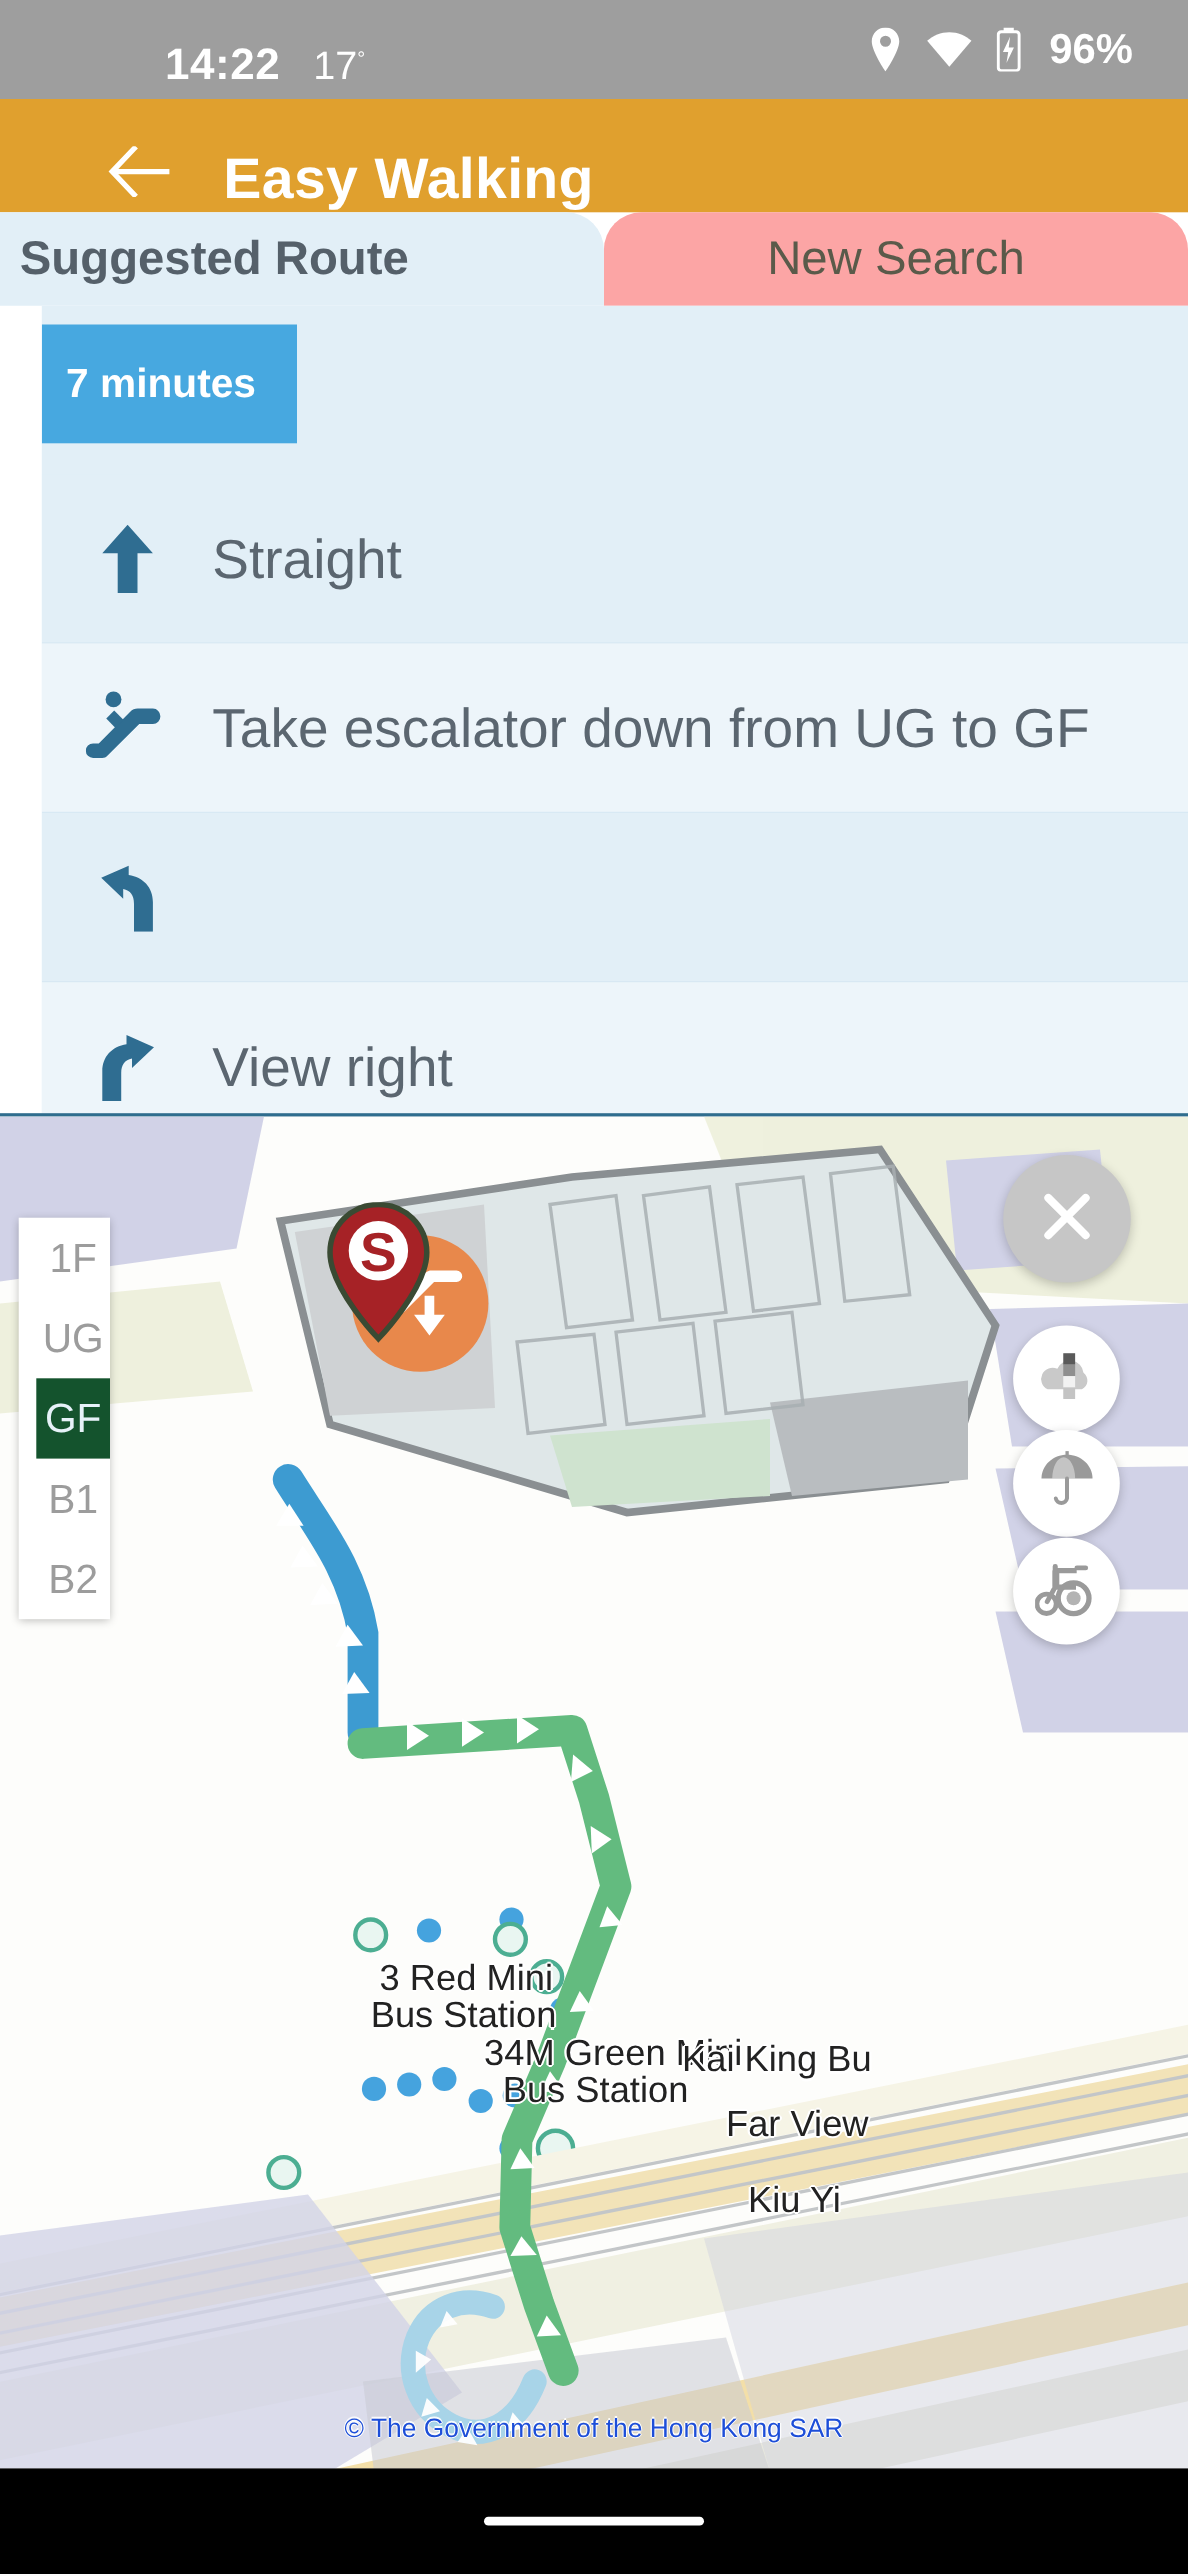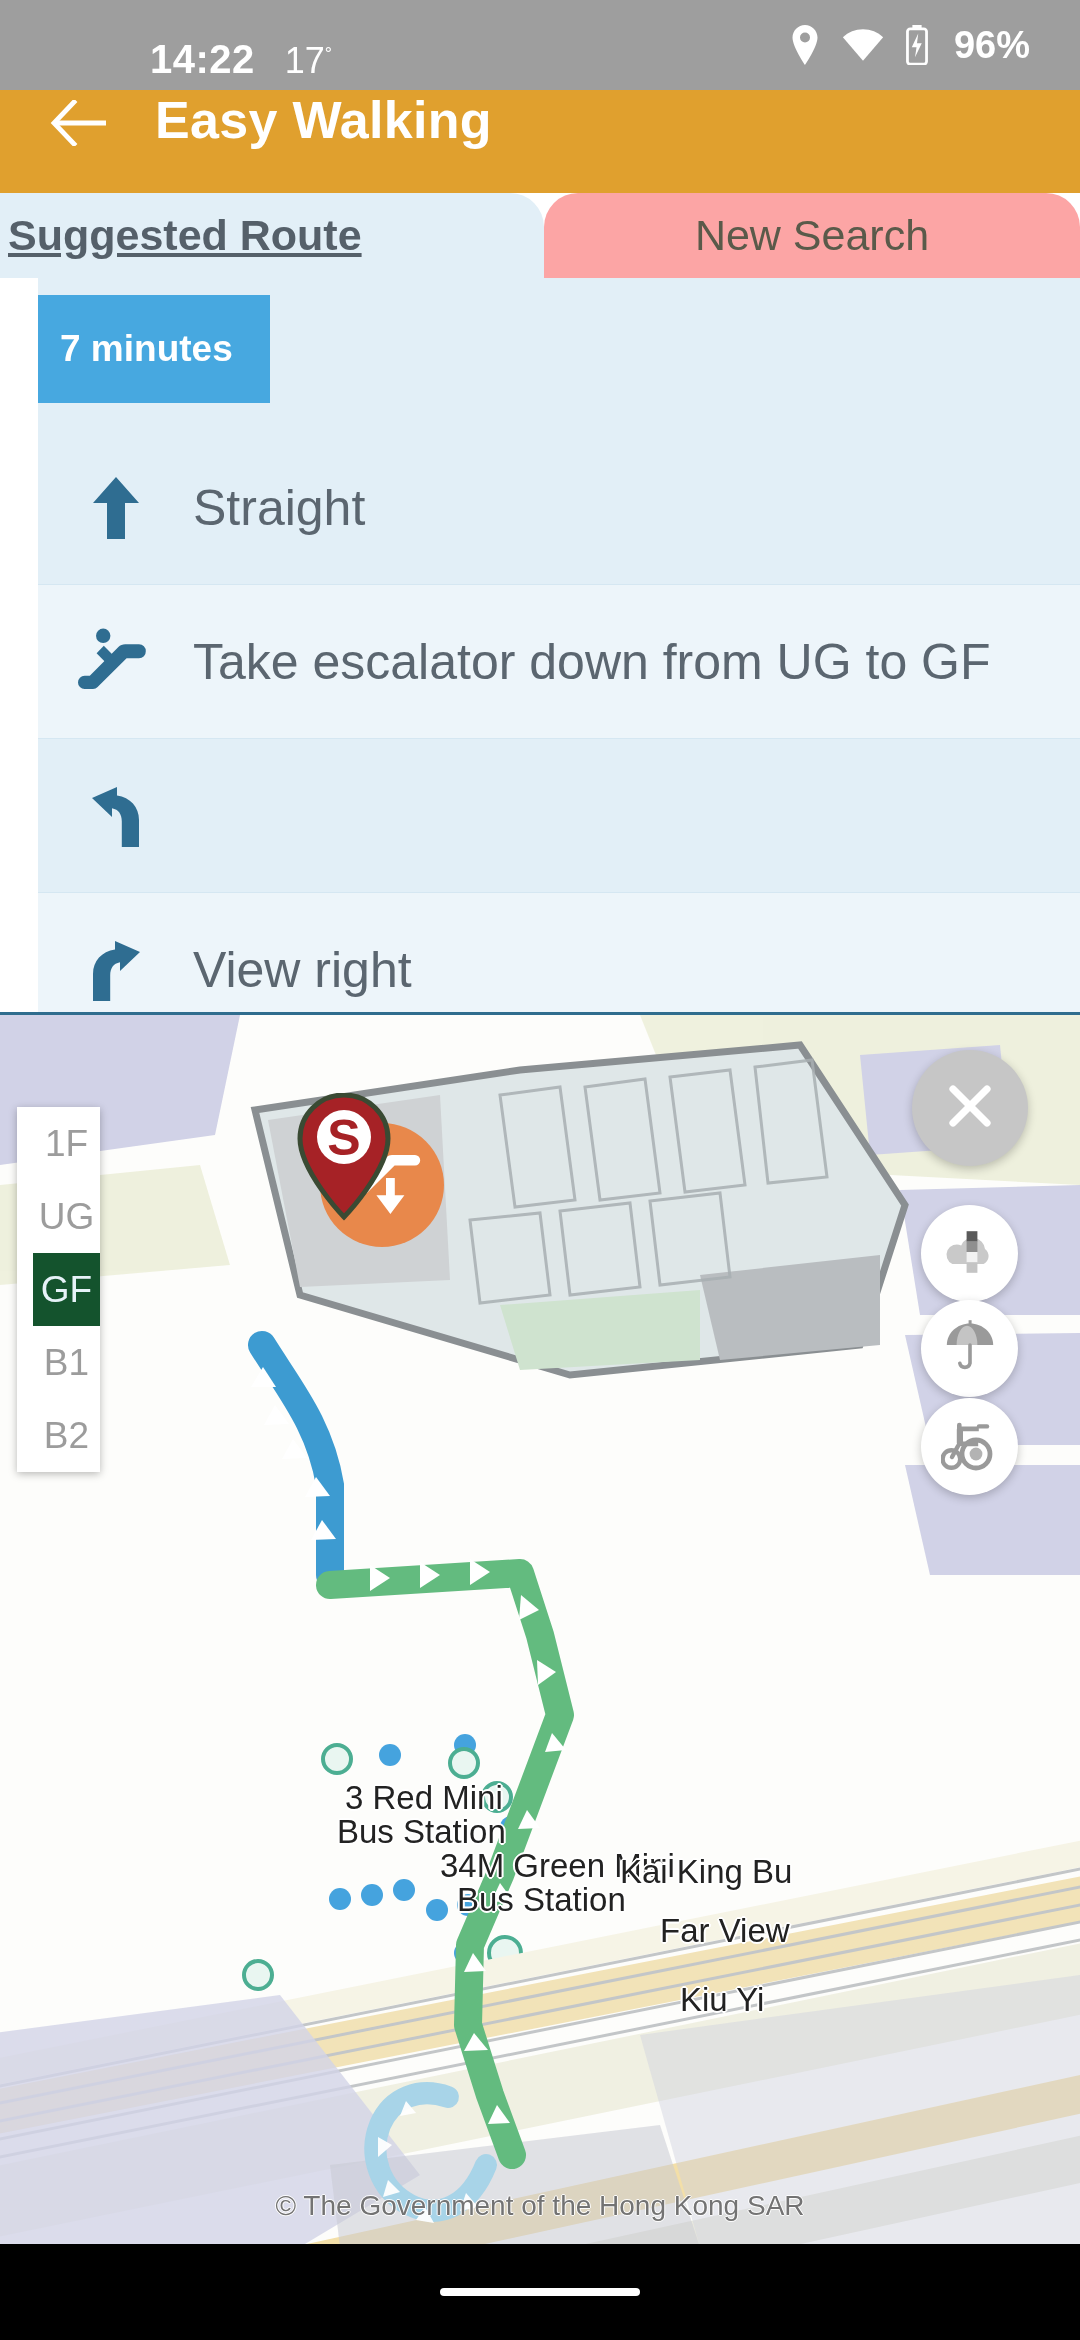--- a/index.html
+++ b/index.html
@@ -21,32 +21,32 @@
   .sb-time { font-size: 40px; font-weight: 700; letter-spacing: .5px; }
   .sb-temp { font-size: 36px; font-weight: 400; position: relative; }
   .sb-temp sup { font-size: 18px; vertical-align: super; }
   .sb-right { margin-left: auto; margin-right: 50px; display: flex; align-items: center; gap: 22px; }
   .sb-right svg { display: block; }
   .sb-batt { font-size: 38px; font-weight: 700; margin-left: 4px; }
 
   
   .appbar {
     position: absolute; left: 0; top: 90px; width: 1080px; height: 103px;
-    background: #e0a02e; display: flex; align-items: flex-start;
+    background: #e0a02e; display: flex; align-items: flex-end; padding-left: 48px;
   }
   .back-btn { margin-left: 45px; width: 70px; height: 70px; display: flex; align-items: center; justify-content: center; cursor: pointer; }
   .appbar-title { margin-left: 40px; font-size: 52px; font-weight: 700; color: #ffffff; letter-spacing: .3px; }
 
   
   .tabs { position: absolute; left: 0; top: 193px; width: 1080px; height: 85px; display: flex; }
   .tab {
     flex: 1; display: flex; align-items: center;
     font-size: 43px; font-weight: 700; color: #55606a;
   }
-  .tab-active { background: #e2eff7; padding-left: 8px; border-top-right-radius: 34px; position: relative; z-index: 2; text-decoration: underline; }
+  .tab-active { background: #e2eff7; padding-left: 18px; border-top-right-radius: 34px; position: relative; z-index: 2; }
   .tab-inactive {
     background: #fca5a5; color: #5a5a4a; font-weight: 400;
     justify-content: center; border-top-left-radius: 34px; border-top-right-radius: 34px;
     cursor: pointer;
   }
 
   
   .panel {
     position: absolute; left: 0; top: 278px; width: 1080px; height: 740px;
     background: #e2eff7; overflow: hidden; margin-left: 38px;
@@ -101,21 +101,21 @@
     box-shadow: 0 3px 10px rgba(0,0,0,.22); z-index: 20;
   }
   .fab-close { width: 116px; height: 116px; background: #c6c6c6; right: 52px; top: 1050px; }
   .fab-white { width: 97px; height: 97px; background: #ffffff; right: 62px; }
   .fab-layers { top: 1205px; }
   .fab-umbrella { top: 1300px; }
   .fab-access { top: 1398px; }
 
   .attribution {
     position: absolute; left: 0; right: 0; bottom: 22px;
-    text-align: center; font-size: 28px; color: #737373;
+    text-align: center; font-size: 24px; color: #1d4ed8;
     text-shadow: 1px 0 rgba(255,255,255,.9),-1px 0 rgba(255,255,255,.9),0 1px rgba(255,255,255,.9),0 -1px rgba(255,255,255,.9);
     z-index: 15; pointer-events: none;
   }
 
   
   .navbar {
     position: absolute; left: 0; bottom: 0; width: 1080px; height: 96px;
     background: #000000; display: flex; align-items: center; justify-content: center;
   }
   .nav-pill { width: 200px; height: 8px; border-radius: 4px; background: #ffffff; }

